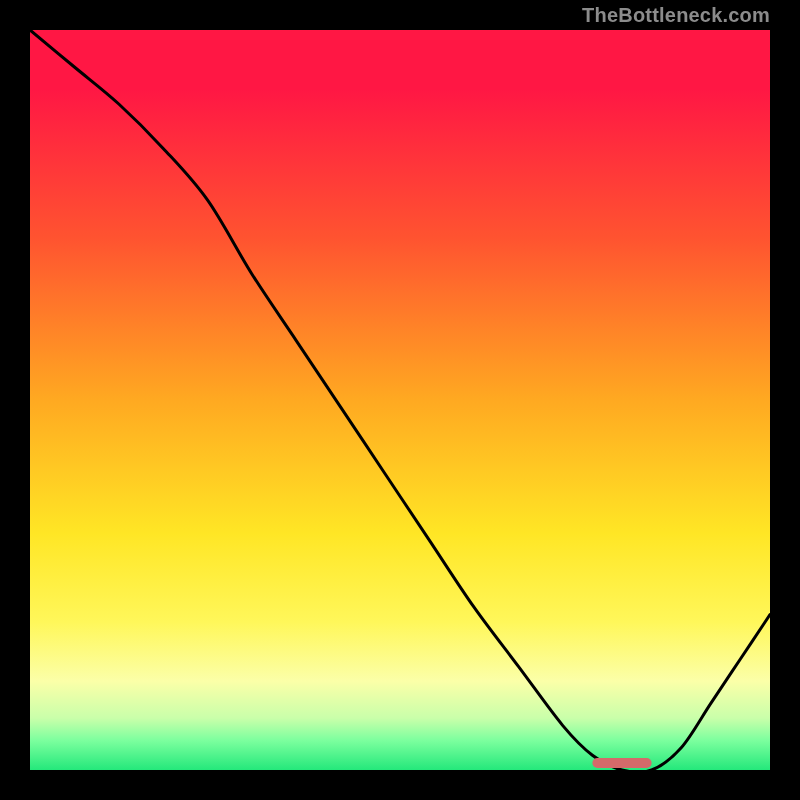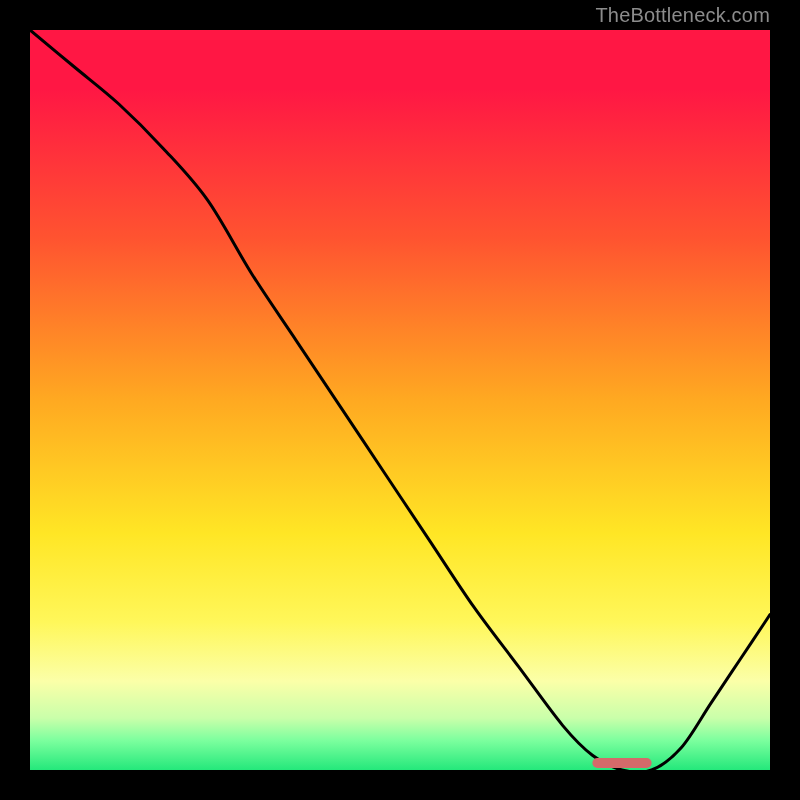--- a/index.html
+++ b/index.html
@@ -49,21 +49,21 @@
     inset: 0;
     width: 740px;
     height: 740px;
   }
   .watermark {
     position: absolute;
     top: 4px;
     right: 30px;
     color: #8c8c8c;
     font-size: 20px;
-    font-weight: 400;
+    font-weight: 700;
     letter-spacing: 0.2px;
   }
 </style>
 </head>
 <body>
 
 <div class="frame">
   <div class="plot">
     <div class="gradient"></div>
     <svg class="curve-svg" viewBox="0 0 740 740" preserveAspectRatio="none">

